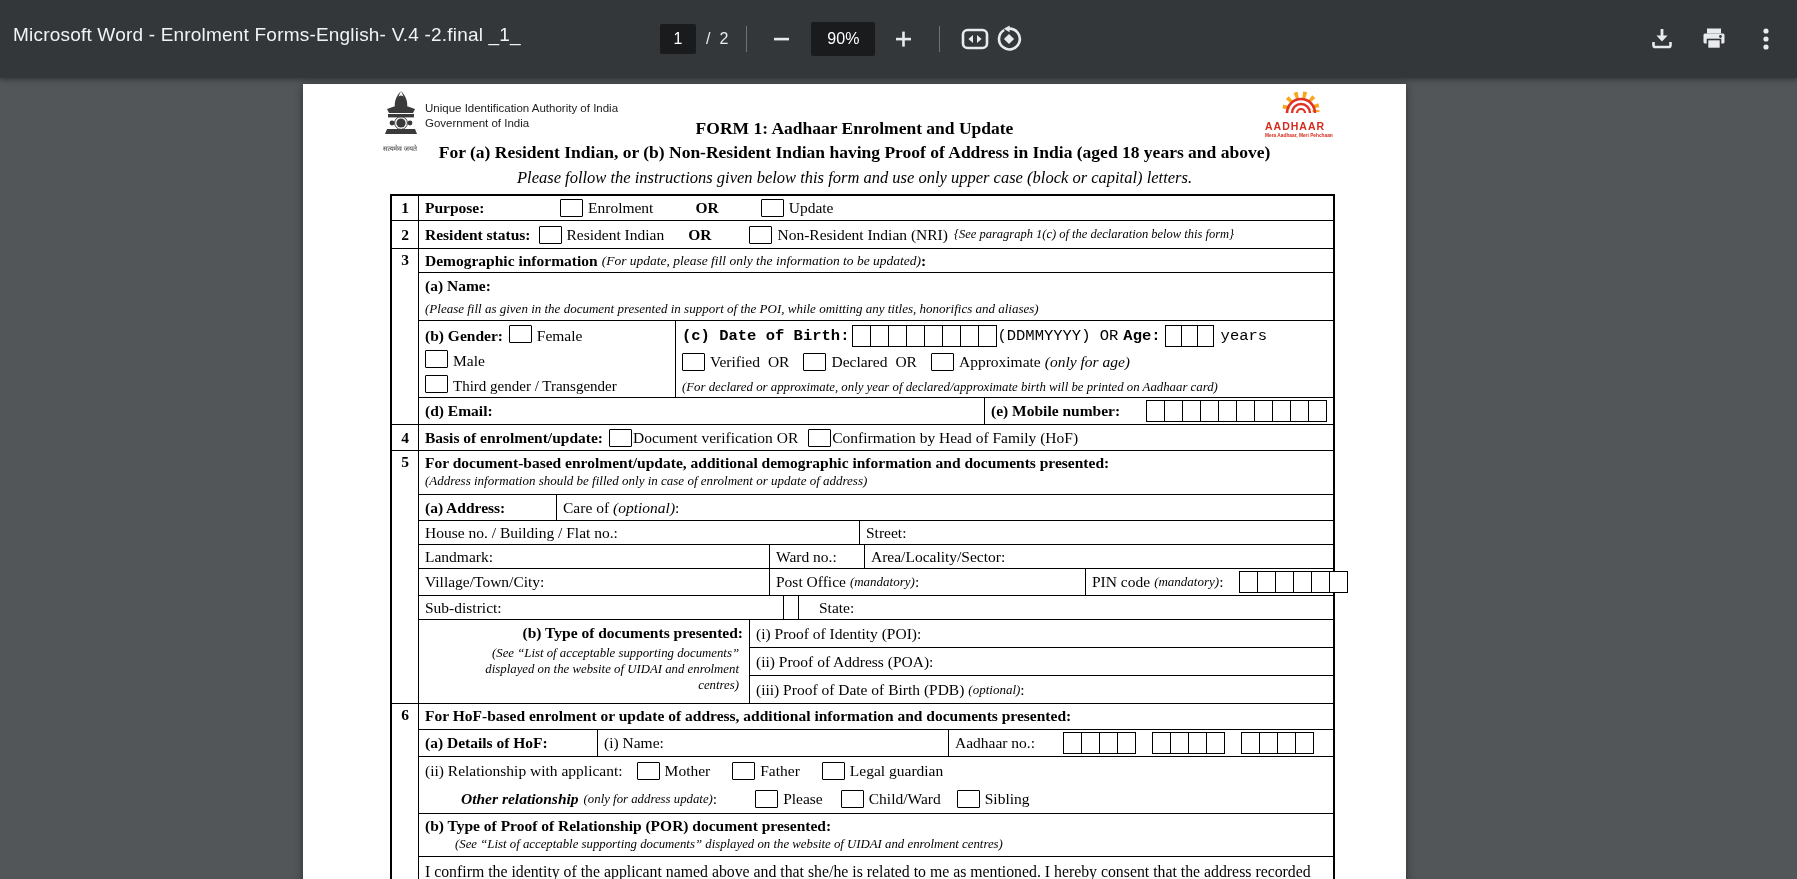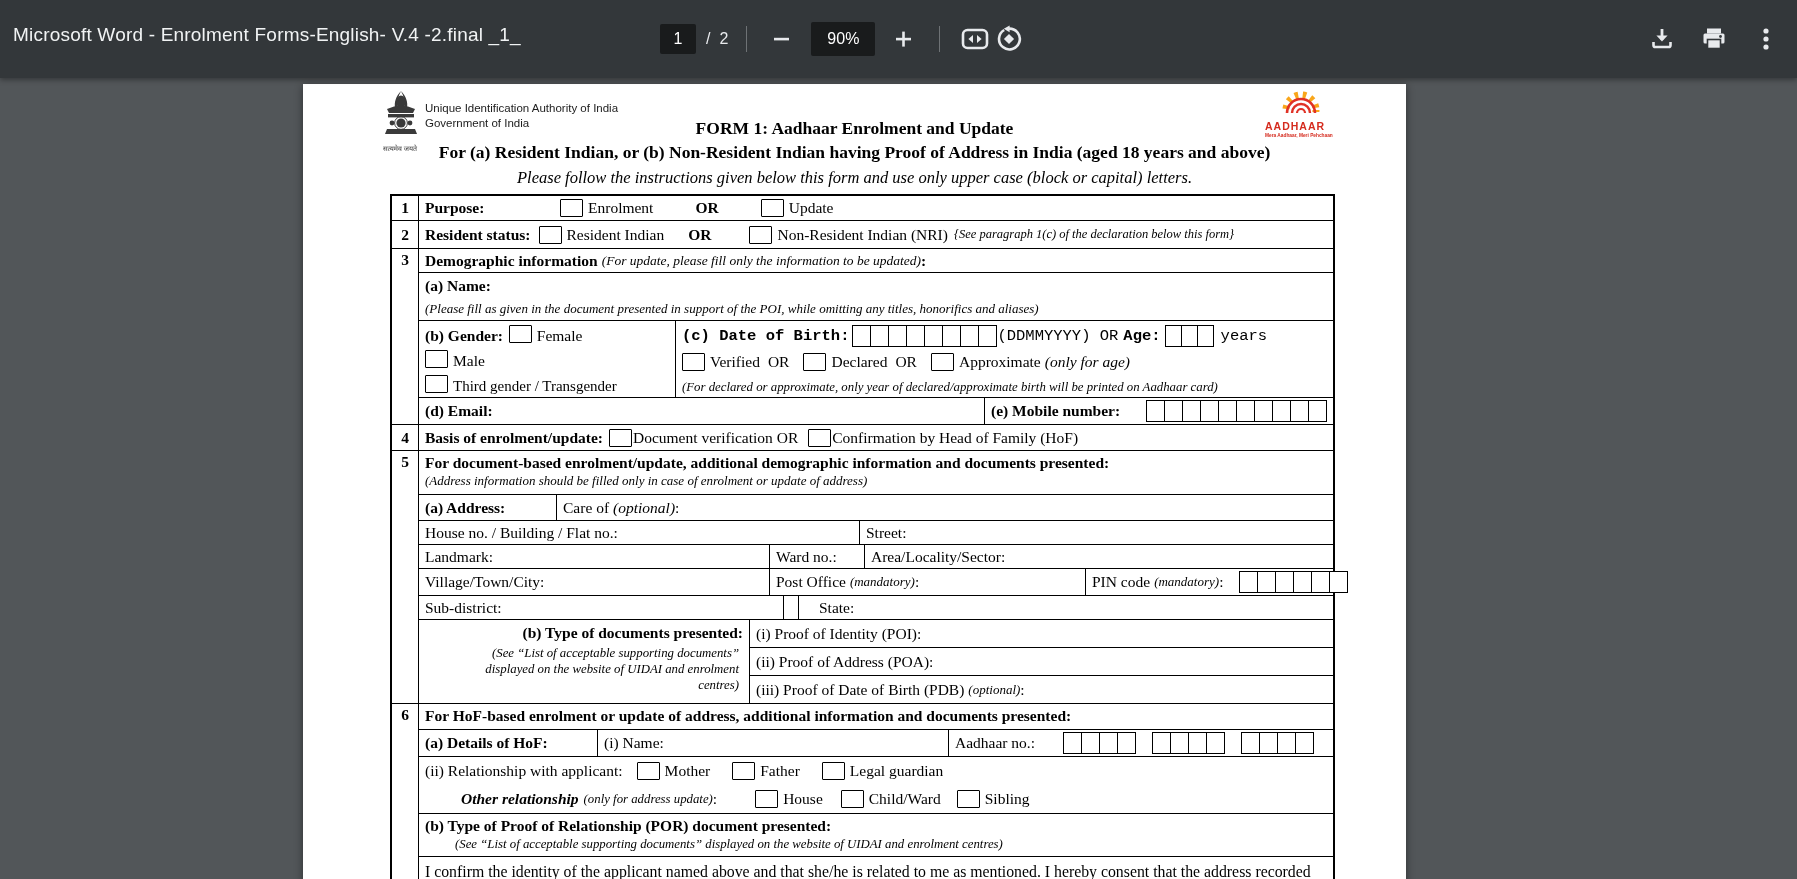--- a/index.html
+++ b/index.html
@@ -444,21 +444,21 @@
             <span class="cb" style="margin-left:22px;"></span>
               <span>Father</span>
             <span class="cb" style="margin-left:22px;"></span>
               <span>Legal guardian</span>
           </div>
           <div class="srow cellpad nw" style="min-height:24px;border-top:none;padding-left:42px;">
             <span class="i b">Other relationship</span>
             <span class="i" style="font-size:12.8px;margin-left:5px;">(only for address update)</span>
               <span>:</span>
             <span class="cb" style="margin-left:38px;"></span>
-              <span>House</span>
+              <span>Please</span>
             <span class="cb" style="margin-left:18px;"></span>
               <span>Child/Ward</span>
             <span class="cb" style="margin-left:16px;"></span>
               <span>Sibling</span>
           </div>
           <div class="srow" style="display:block;padding:3px 6px 2px 6px;">
             <div class="b">(b) Type of Proof of Relationship (POR) document presented:</div>
             <div class="i" style="font-size:12.8px;margin:2px 0 2px 30px;">(See “List of acceptable supporting documents” displayed on the website of UIDAI and enrolment centres)</div>
           </div>
           <div class="srow" style="display:block;padding:3px 8px 4px 6px;font-size:15.8px;line-height:23px;">

